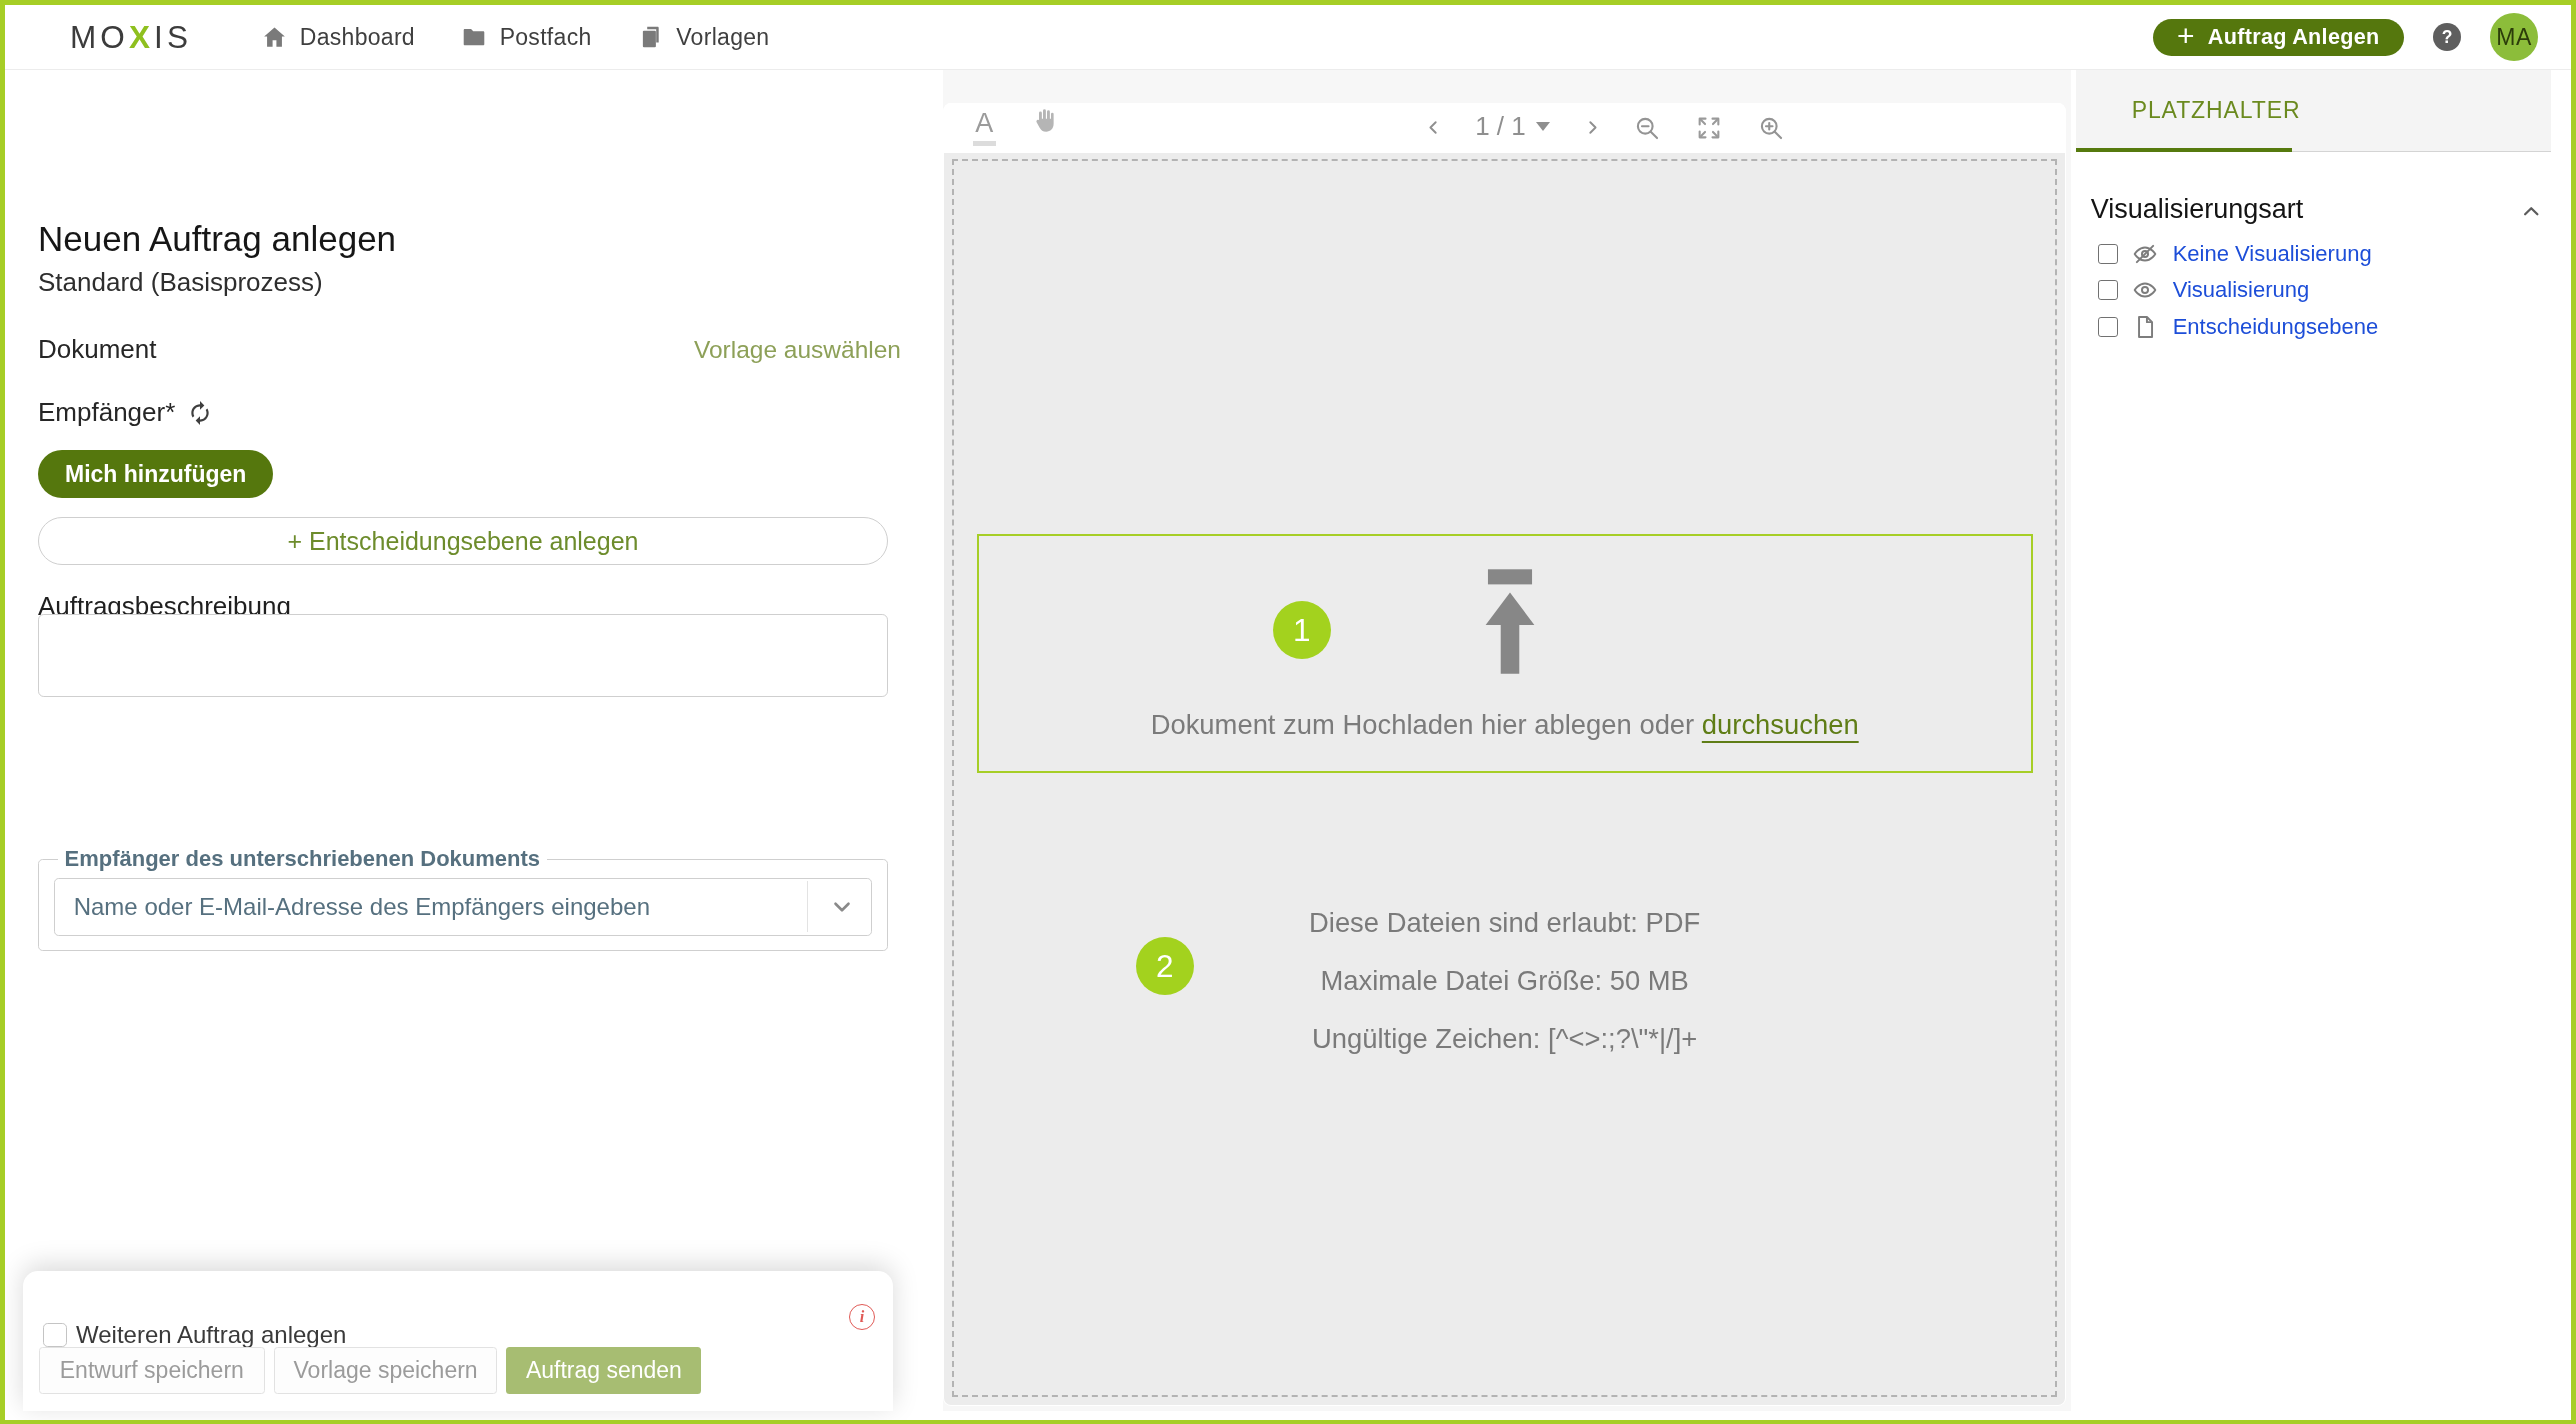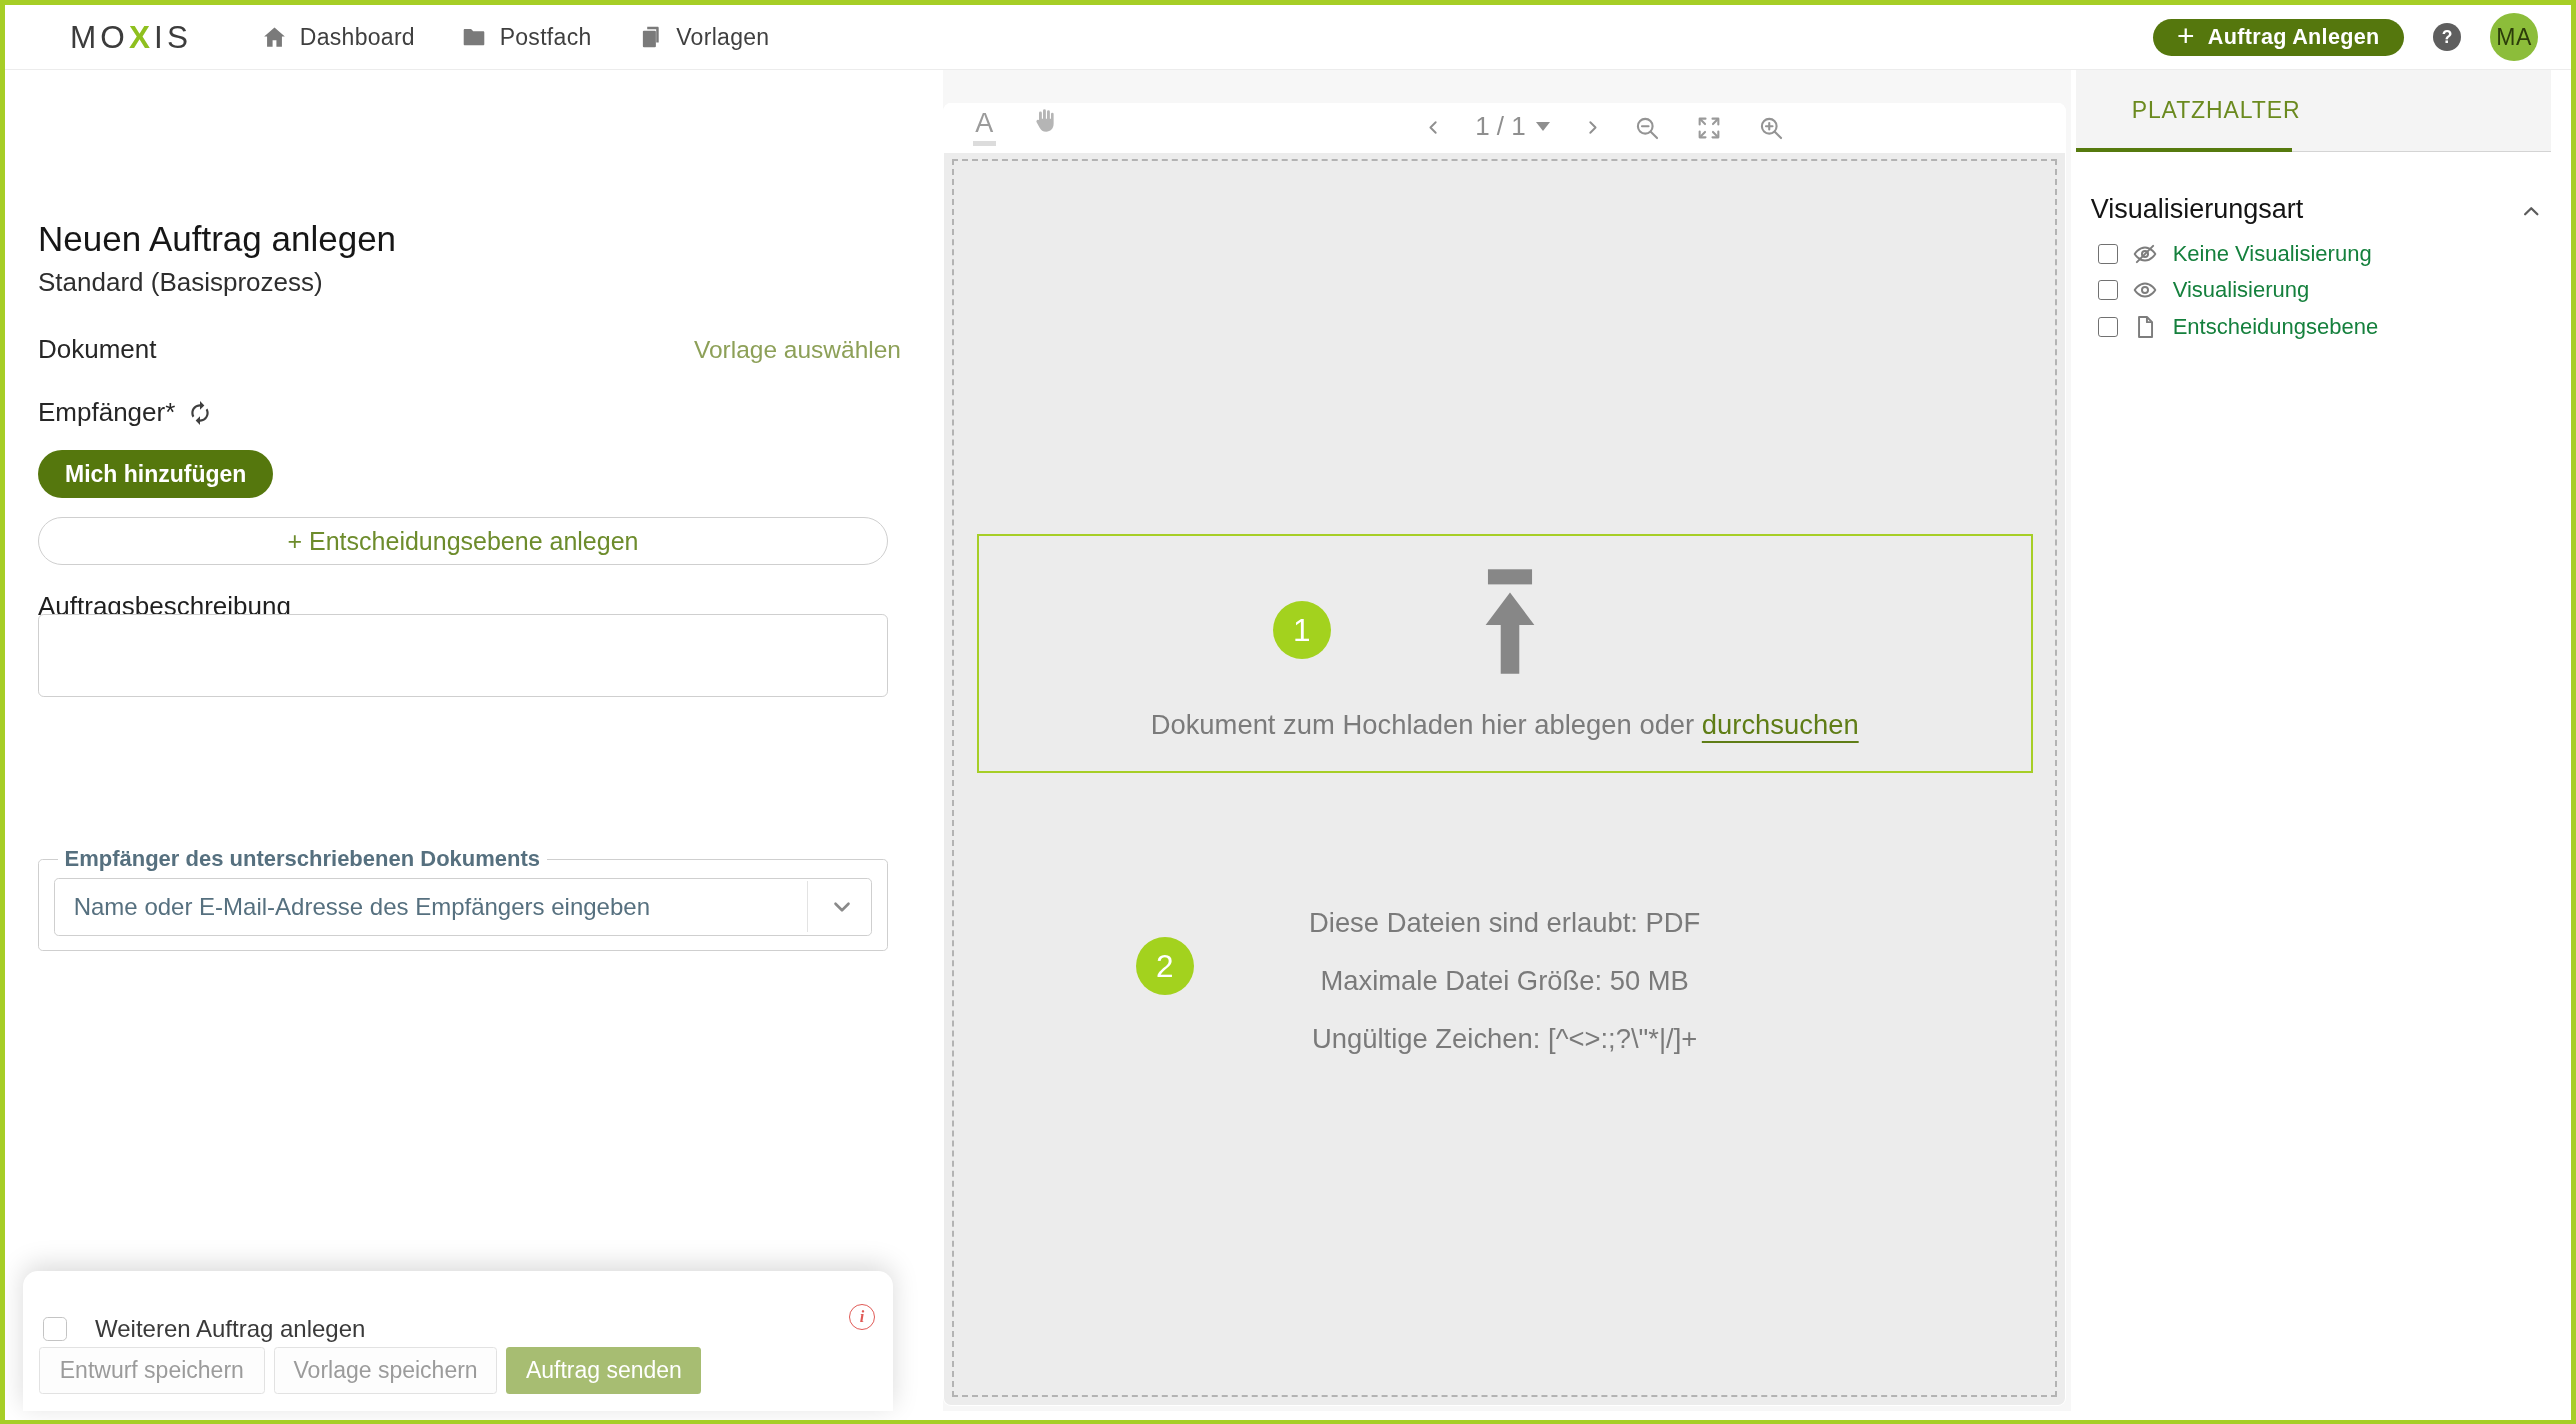--- a/index.html
+++ b/index.html
@@ -40,21 +40,21 @@
   .desc-area{position:absolute;left:33px;top:544px;width:850px;height:83px;box-sizing:border-box;border:1.2px solid #cfcfcf;border-radius:5.8px;resize:none;font-family:inherit;font-size:23px;padding:9.3px 14px;color:#333;outline:none;}
   .recipient-fs{position:absolute;left:33px;top:776px;width:850px;height:105px;box-sizing:border-box;border:1.2px solid #cfcfcf;border-radius:4.7px;margin:0;padding:0 15px;}
   .recipient-fs legend{font-size:22px;font-weight:700;color:var(--slate);padding:0 7px;margin-left:3.5px;}
   .sel-wrap{position:relative;margin-top:5.8px;height:58px;}
   .sel-input{width:100%;height:100%;box-sizing:border-box;border:1.2px solid #cfcfcf;border-radius:4.7px;font-family:inherit;font-size:24px;color:var(--slate);padding:0 88px 0 18.7px;outline:none;}
   .sel-input::placeholder{color:var(--slate);opacity:1;}
   .sel-div{position:absolute;right:64px;top:3.5px;bottom:3.5px;width:1.2px;background:#e3e3e3;}
   .sel-chev{position:absolute;right:17.5px;top:16.3px;}
 
   .footer-card{position:absolute;left:17.5px;bottom:0;width:870px;height:140px;background:#fff;border-radius:15px 15px 0 0;box-shadow:0 -5.8px 27px rgba(0,0,0,.15);}
-  .cb-row{position:absolute;left:20px;top:44px;display:flex;align-items:center;gap:28px;cursor:pointer;}
+  .cb-row{position:absolute;left:20px;top:50px;display:flex;align-items:center;gap:9px;cursor:pointer;}
   .cbx-lite{width:24.5px;height:24.5px;box-sizing:border-box;border:1.2px solid #c4c4c4;border-radius:4.7px;background:#fff;}
   .cb-label{font-size:24px;color:#3a3a3a;}
   .info-badge{position:absolute;right:17.5px;top:33px;width:26px;height:26px;box-sizing:border-box;border:1.8px solid var(--danger);border-radius:50%;color:var(--danger);font-size:16.3px;font-weight:700;font-style:italic;font-family:"Liberation Serif",serif;display:flex;align-items:center;justify-content:center;cursor:pointer;}
   .btns{position:absolute;left:16.3px;top:76px;display:flex;gap:9.3px;}
   .btn-sec{width:226px;height:47px;background:#fdfdfd;border:1.2px solid #e2e2e2;border-radius:3.5px;color:#9b9b9b;font-size:23px;font-family:inherit;cursor:pointer;box-sizing:border-box;}
   .btn-sec.b2{width:223px;}
   .btn-send{width:195px;height:47px;background:var(--sage);border:none;border-radius:3.5px;color:#fff;font-size:23px;font-weight:500;font-family:inherit;cursor:pointer;}
 
   
   .center-panel{flex:1;min-width:0;background:#f7f7f7;display:flex;flex-direction:column;}
@@ -84,21 +84,21 @@
   .right-panel{width:500px;flex:none;background:#fff;display:flex;flex-direction:column;padding-left:4.7px;box-sizing:border-box;}
   .tabbar{height:82px;flex:none;margin-right:20px;background:#f4f4f4;border-bottom:1.2px solid #d4d4d4;position:relative;display:flex;align-items:center;padding-left:56px;box-sizing:border-box;}
   .tab-label{color:var(--tab-olive);font-size:23px;letter-spacing:0.9px;cursor:pointer;}
   .tab-underline{position:absolute;left:0;bottom:-1.2px;width:216px;height:4.7px;background:var(--tab-underline);}
   .panel-body{position:relative;flex:1;}
   .section-title{position:absolute;left:15px;top:42px;font-size:27px;font-weight:500;color:#141414;}
   .collapse-btn{position:absolute;right:28px;top:47px;cursor:pointer;display:flex;}
   .opt-row{position:absolute;left:22px;display:flex;align-items:center;gap:14px;cursor:pointer;}
   .opt-row.r0{top:89px;} .opt-row.r1{top:125px;} .opt-row.r2{top:162px;}
   .cbx{width:20px;height:20px;box-sizing:border-box;border:1.8px solid #717171;border-radius:2.9px;background:#fff;}
-  .opt-label{font-size:22px;color:#15803d;}
+  .opt-label{font-size:22px;color:#1d4ed8;}
   .opt-icon{display:flex;width:27px;justify-content:center;}
 </style>
 </head>
 <body>
 
 <div class="page">
 
   <header class="topbar">
     <div class="logo">
       <span>MO</span>

